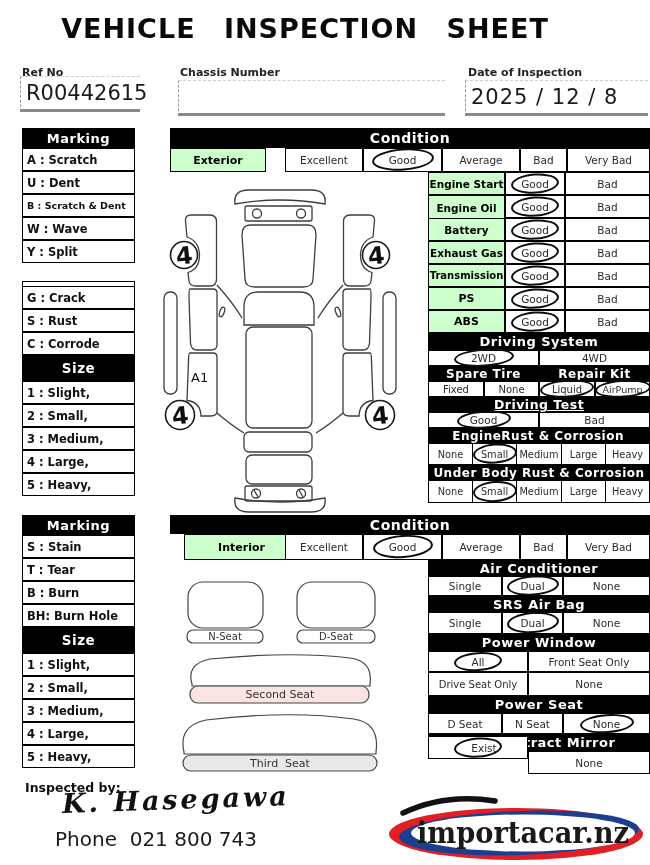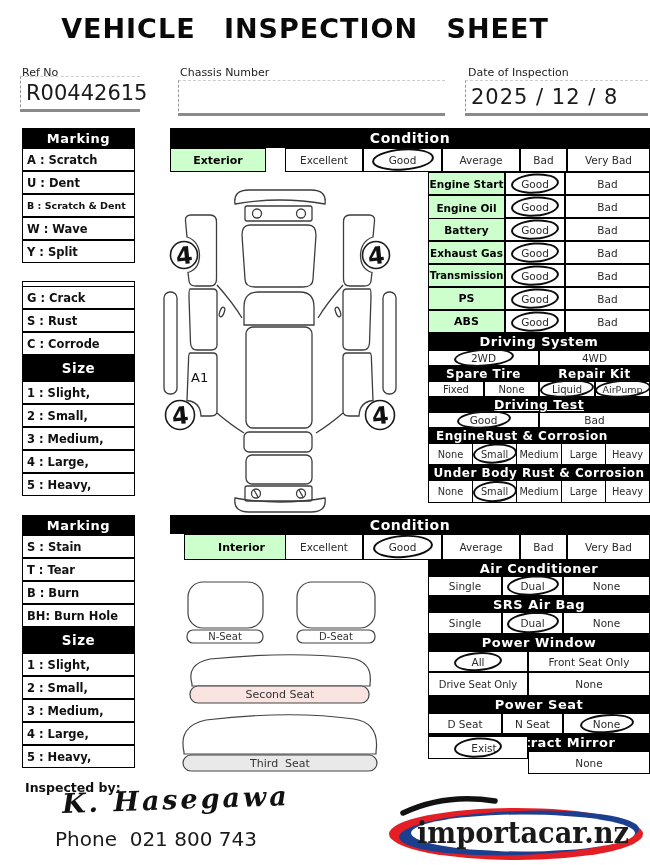--- a/index.html
+++ b/index.html
@@ -1,37 +1,37 @@
 <!DOCTYPE html>
 <html><head>
 <meta charset="utf-8">
 <style>
   html,body{margin:0;padding:0;background:#fff;}
   .sheet{position:relative;width:650px;height:865px;background:#fff;overflow:hidden;
          font-family:"DejaVu Sans","Liberation Sans",sans-serif;color:#111;}
   .abs{position:absolute;}
   .title{font-weight:bold;font-size:27px;letter-spacing:1px;word-spacing:18px;text-align:center;color:#0a0a0a;}
-  .flabel{font-size:11px;font-weight:normal;color:#222;}
+  .flabel{font-size:11px;font-weight:bold;color:#222;}
   .fbox{position:absolute;box-sizing:border-box;border-left:1px dashed #999;border-top:1px dashed #ccc;
         border-bottom:3px solid #8a8a8a;display:flex;align-items:center;padding-left:5px;
         font-size:21px;color:#1a1a1a;}
   .h{position:absolute;box-sizing:border-box;background:#000;color:#fff;font-weight:bold;
      display:flex;align-items:center;justify-content:center;font-size:12.5px;letter-spacing:.5px;}
   .c{position:absolute;box-sizing:border-box;border:1px solid #000;background:#fff;display:flex;
      align-items:center;justify-content:center;font-size:10.5px;color:#2b2b2b;}
   .g{background:#ccffcc;font-weight:bold;color:#000;font-size:11px;}
   .lr{position:absolute;left:22px;width:113px;height:23px;box-sizing:border-box;border:1px solid #000;
       background:#fff;display:flex;align-items:center;padding-left:4px;font-weight:bold;
       font-size:11.5px;color:#111;}
   .ov{position:absolute;left:50%;top:50%;width:46px;height:15px;
       transform:translate(-50%,-52%) rotate(-4deg);border:2.5px solid #0c0c0c;border-radius:50%;z-index:3;}
   .sig{font-family:"DejaVu Serif","Liberation Serif",serif;font-style:italic;font-weight:bold;
        font-size:27px;letter-spacing:3px;transform:rotate(-2deg);color:#111;white-space:pre;}
   .phone{font-size:20px;color:#1a1a1a;white-space:pre;}
-  .split{justify-content:flex-start;padding:0 8px;}
+  .split{justify-content:flex-end;padding:0 8px;}
 </style>
 </head>
 <body>
 
 <div class="sheet">
 
   <div class="abs title" style="left:60px;top:13px;width:490px;">VEHICLE INSPECTION SHEET</div>
 
   <div class="abs flabel" style="left:22px;top:66px;">Ref No</div>
   <div class="fbox" style="left:20px;top:76px;width:120px;height:36px;">

